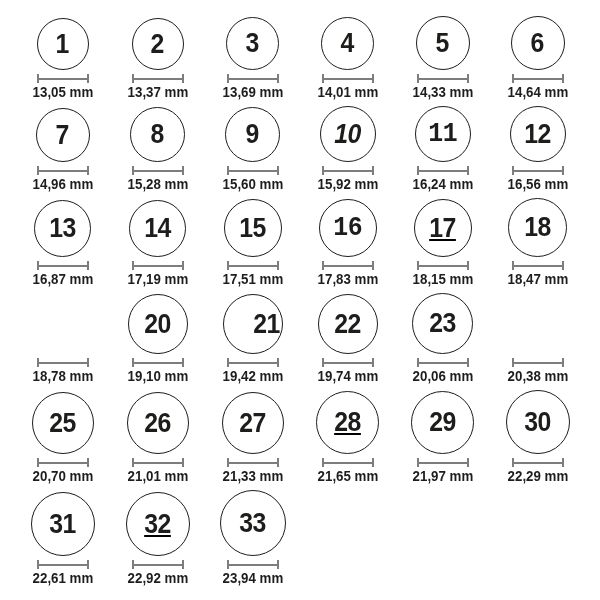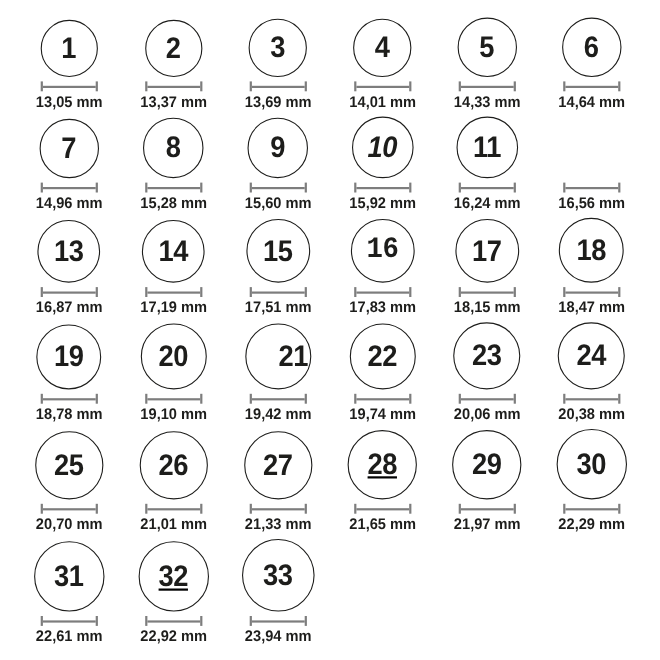--- a/index.html
+++ b/index.html
@@ -143,27 +143,30 @@
     <div class="label">15,60 mm</div>
   </div>
       <div class="cell">
     <div class="circle" style="width: 56px; height: 56px; font-style: italic;">
       <span class="num">10</span>
     </div>
     <div class="dim"></div>
     <div class="label">15,92 mm</div>
   </div>
       <div class="cell">
+    <div class="circle" style="width: 56px; height: 56px; font-family: Liberation Mono, monospace;">
+      <span class="num">11</span>
+    </div>
+    <div class="dim"></div>
+    <div class="label">16,24 mm</div>
+  </div>
+      <div class="cell">
     <div class="circle" style="width: 56px; height: 56px;">
-      <span class="num">11</span>
-    </div>
-    <div class="dim"></div>
-    <div class="label">16,24 mm</div>
-  </div>
-      <div class="cell">
+      <span class="num">12</span>
+    </div>
     <div class="dim"></div>
     <div class="label">16,56 mm</div>
   </div>
     </div>
     <div class="row">
       <div class="cell">
     <div class="circle" style="width: 57px; height: 57px;">
       <span class="num">13</span>
     </div>
     <div class="dim"></div>
@@ -184,39 +187,36 @@
     <div class="label">17,51 mm</div>
   </div>
       <div class="cell">
     <div class="circle" style="width: 58px; height: 58px; font-family: Liberation Mono, monospace;">
       <span class="num">16</span>
     </div>
     <div class="dim"></div>
     <div class="label">17,83 mm</div>
   </div>
       <div class="cell">
-    <div class="circle" style="width: 58px; height: 58px;">
+    <div class="circle" style="width: 58px; height: 58px; text-decoration: underline;">
       <span class="num">17</span>
     </div>
     <div class="dim"></div>
     <div class="label">18,15 mm</div>
   </div>
       <div class="cell">
     <div class="circle" style="width: 59px; height: 59px; text-align: center;">
       <span class="num">18</span>
     </div>
     <div class="dim"></div>
     <div class="label">18,47 mm</div>
   </div>
     </div>
     <div class="row">
       <div class="cell">
-    <div class="circle" style="width: 59px; height: 59px;">
-      <span class="num">19</span>
-    </div>
     <div class="dim"></div>
     <div class="label">18,78 mm</div>
   </div>
       <div class="cell">
     <div class="circle" style="width: 60px; height: 60px;">
       <span class="num">20</span>
     </div>
     <div class="dim"></div>
     <div class="label">19,10 mm</div>
   </div>
@@ -235,23 +235,20 @@
     <div class="label">19,74 mm</div>
   </div>
       <div class="cell">
     <div class="circle" style="width: 61px; height: 61px;">
       <span class="num">23</span>
     </div>
     <div class="dim"></div>
     <div class="label">20,06 mm</div>
   </div>
       <div class="cell">
-    <div class="circle" style="width: 61px; height: 61px;">
-      <span class="num">24</span>
-    </div>
     <div class="dim"></div>
     <div class="label">20,38 mm</div>
   </div>
     </div>
     <div class="row">
       <div class="cell">
     <div class="circle" style="width: 62px; height: 62px;">
       <span class="num">25</span>
     </div>
     <div class="dim"></div>

